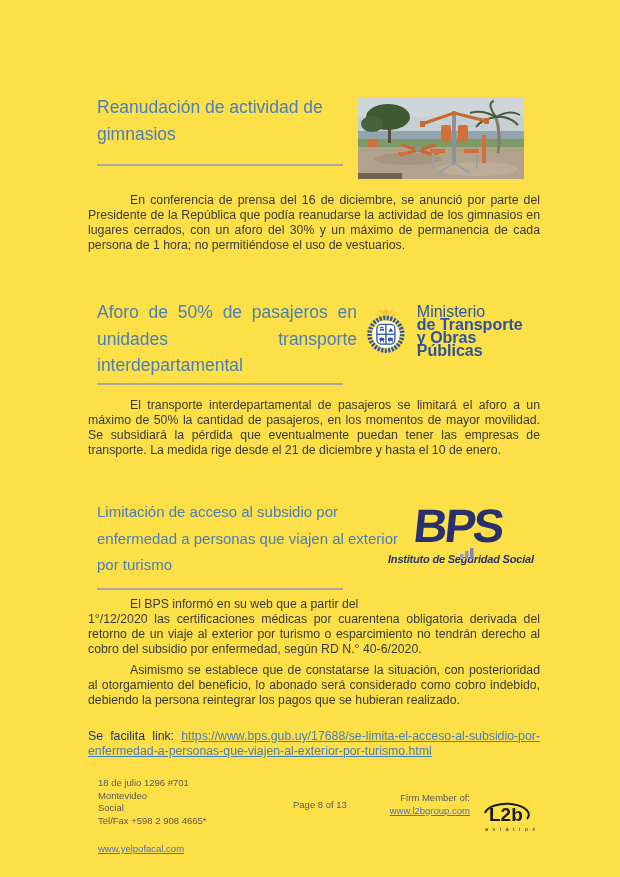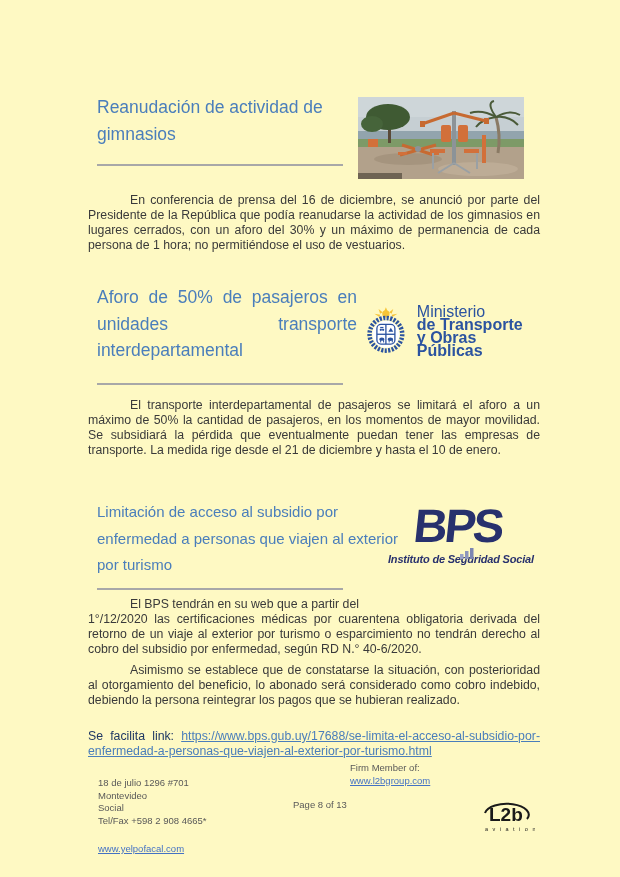--- a/index.html
+++ b/index.html
@@ -1,18 +1,18 @@
 <!DOCTYPE html>
 <html><head>
 <meta charset="utf-8">
 <style>
   * { margin:0; padding:0; box-sizing:border-box; }
   html,body { width:620px; height:877px; background:#ffffff; }
   body { font-family:"Liberation Sans", sans-serif; color:#3a3a3a; }
-  .page { position:relative; width:620px; height:877px; background:#fef9c3; overflow:hidden; }
+  .page { position:relative; width:620px; height:877px; background:#fde047; overflow:hidden; }
 
   .sec-title { position:absolute; color:#4a7ebb; font-size:17.5px; line-height:26.5px; font-weight:400; }
   .sec-rule  { position:absolute; width:246px; border-top:2px solid #a8a8a8; }
 
   .body-p { position:absolute; left:88px; width:452px; font-size:12.3px; line-height:15px;
             text-align:justify; color:#3a3a3a; }
   .indent { text-indent:42px; }
 
   .photo { position:absolute; display:block; }
 
@@ -90,21 +90,21 @@
       <rect x="74" y="56" width="2" height="16" fill="#9aa0a4"></rect>
       <rect x="118" y="56" width="2" height="16" fill="#9aa0a4"></rect>
       <rect x="124" y="38" width="4" height="28" fill="#d2703a"></rect>
     </g>
   </svg>
 
   <div class="sec-rule" style="left:97px; top:164px;"></div>
 
   <p class="body-p indent" style="top:193px;">En conferencia de prensa del 16 de diciembre, se anunció por parte del Presidente de la República que podía reanudarse la actividad de los gimnasios en lugares cerrados, con un aforo del 30% y un máximo de permanencia de cada persona de 1 hora; no permitiéndose el uso de vestuarios.</p>
 
-  <h1 class="sec-title" style="left:97px; top:284px; width:260px; text-align:justify;">Aforo de 50% de pasajeros en unidades transporte interdepartamental</h1>
+  <h1 class="sec-title" style="left:97px; top:299px; width:260px; text-align:justify;">Aforo de 50% de pasajeros en unidades transporte interdepartamental</h1>
 
   <div class="mtop">
     <svg width="56" height="58" viewBox="0 0 56 58">
       <g fill="#f6c437">
         <circle cx="28" cy="8" r="4.5"></circle>
         <polygon points="28,0 30,5 26,5"></polygon>
         <polygon points="19,2 24,6 21,8"></polygon>
         <polygon points="37,2 32,6 35,8"></polygon>
         <polygon points="14,8 21,9 20,12"></polygon>
         <polygon points="42,8 35,9 36,12"></polygon>
@@ -146,21 +146,21 @@
       <rect x="0" y="8" width="3.5" height="5" fill="#9aa2c6"></rect>
       <rect x="5" y="5" width="3.5" height="8" fill="#8d95bb"></rect>
       <rect x="10" y="2" width="3.5" height="11" fill="#7c86b2"></rect>
     </svg>
     <div class="bps-tagline">Instituto de Seguridad Social</div>
   </div>
 
   <div class="sec-rule" style="left:97px; top:588px;"></div>
 
   <p class="body-p" style="top:597px;">
-    <span class="indent" style="display:inline-block; width:100%;">El BPS tendrán en su web que a partir del</span><span>1°/12/2020 las certificaciones médicas por cuarentena obligatoria derivada del retorno de un viaje al exterior por turismo o esparcimiento no tendrán derecho al cobro del subsidio por enfermedad, según RD N.° 40-6/2020.</span>
+    <span class="indent" style="display:inline-block; width:100%;">El BPS informó en su web que a partir del</span><span>1°/12/2020 las certificaciones médicas por cuarentena obligatoria derivada del retorno de un viaje al exterior por turismo o esparcimiento no tendrán derecho al cobro del subsidio por enfermedad, según RD N.° 40-6/2020.</span>
   </p>
 
   <p class="body-p indent" style="top:663px;">Asimismo se establece que de constatarse la situación, con posterioridad al otorgamiento del beneficio, lo abonado será considerado como cobro indebido, debiendo la persona reintegrar los pagos que se hubieran realizado.</p>
 
   <p class="body-p url-wrap" style="top:729px;">
     <span class="navy">Se facilita link: </span><a class="link-blue">https://www.bps.gub.uy/17688/se-limita-el-acceso-al-subsidio-por-enfermedad-a-personas-que-viajen-al-exterior-por-turismo.html</a>
   </p>
 
   <div class="foot" style="left:98px; top:777px;">
     <div>18 de julio 1296 #701</div>
@@ -168,21 +168,21 @@
     <div>Social</div>
     <div>Tel/Fax +598 2 908 4665*</div>
   </div>
 
   <div class="foot" style="left:98px; top:843px;">
     <a class="lnk">www.yelpofacal.com</a>
   </div>
 
   <div class="foot" style="left:293px; top:799px;">Page 8 of 13</div>
 
-  <div class="foot" style="left:350px; top:762px; width:120px; ">
+  <div class="foot" style="left:350px; top:792px; width:120px; text-align:right;">
     <div>Firm Member of:</div>
     <a class="lnk">www.l2bgroup.com</a>
   </div>
 
   <svg style="position:absolute; left:477px; top:797px;" width="58" height="38" viewBox="0 0 58 38">
     <path d="M8 16 A22 11 0 1 1 50 22" fill="none" stroke="#1a1a1a" stroke-width="2"></path>
     <text x="12" y="24" font-family="Liberation Sans, sans-serif" font-size="19" font-weight="700" fill="#1a1a1a">L2b</text>
     <text x="8" y="34" font-family="Liberation Sans, sans-serif" font-size="5.5" letter-spacing="4.5" fill="#1a1a1a">aviation</text>
   </svg>
 

